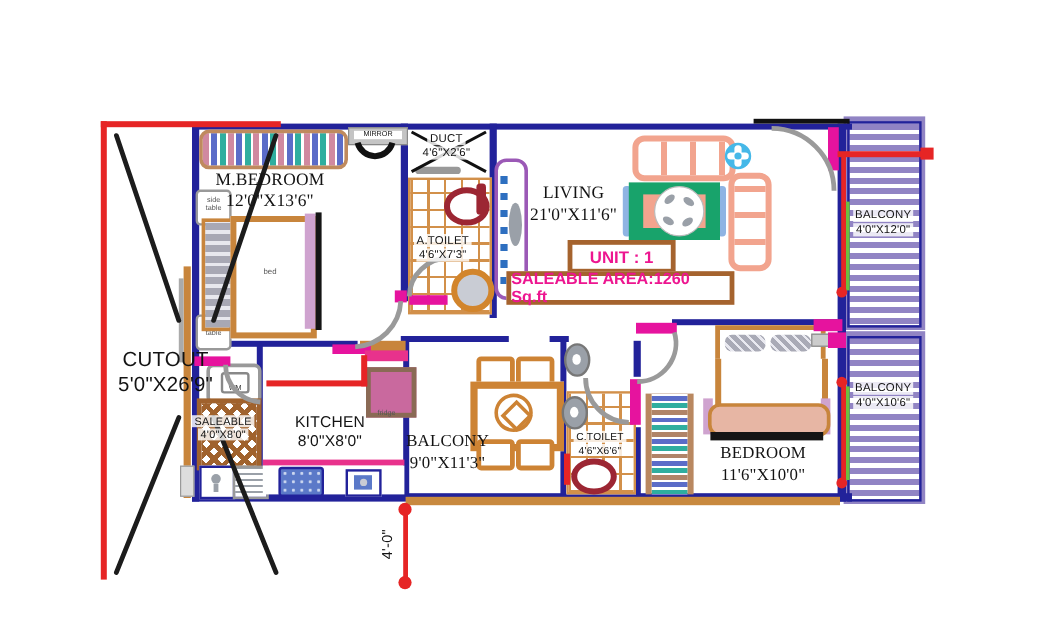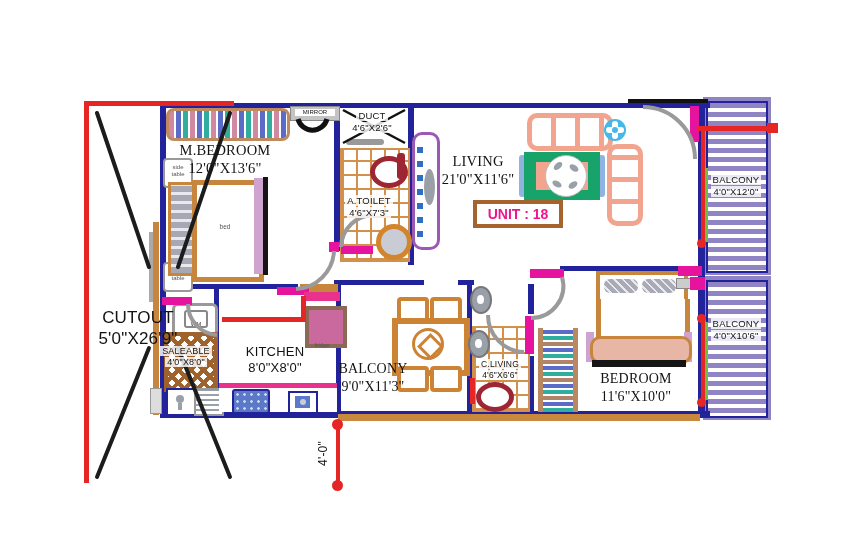--- a/index.html
+++ b/index.html
@@ -35,21 +35,21 @@
           align-items:center;justify-content:center;color:#ed1690;font-weight:bold}
   .vrot{transform:rotate(-90deg);transform-origin:center center}
 </style>
 </head>
 <body>
 
 <div id="plan">
 
   <div class="red" style="left:84px;top:101px;width:5px;height:382px"></div>
   <div class="red" style="left:84px;top:101px;width:150px;height:5px"></div>
-  <div class="lbl" style="left:74px;top:307px;width:128px;font-size:17px">
+  <div class="lbl" style="left:74px;top:289px;width:128px;font-size:17px">
     <div>CUTOUT</div>
     <div>5'0"X26'9"</div>
   </div>
 
   <div class="a" style="left:703px;top:97px;width:68px;height:178px;background:#9184c4;z-index:1"></div>
   <div class="a bstripe" style="left:706px;top:101px;width:58px;height:168px;z-index:2"></div>
   <div class="a" style="left:703px;top:276px;width:68px;height:144px;background:#9184c4;z-index:1"></div>
   <div class="a bstripe" style="left:706px;top:280px;width:58px;height:134px;z-index:2"></div>
   <div class="lbl chip" style="left:703px;top:174px;width:66px;font-size:9.5px">
     <span>BALCONY</span><br>
@@ -150,21 +150,24 @@
     <div class="a" style="left:7px;top:7px;width:10px;height:6px;background:#9aa0a8;border-radius:50%;transform:rotate(-40deg)"></div>
     <div class="a" style="left:23px;top:9px;width:10px;height:6px;background:#9aa0a8;border-radius:50%;transform:rotate(35deg)"></div>
     <div class="a" style="left:6px;top:25px;width:10px;height:6px;background:#9aa0a8;border-radius:50%;transform:rotate(30deg)"></div>
     <div class="a" style="left:22px;top:26px;width:10px;height:6px;background:#9aa0a8;border-radius:50%;transform:rotate(-35deg)"></div>
   </div>
   <div class="lbl serif" style="left:418px;top:152px;width:120px;font-size:14.5px">
     <div>LIVING</div>
     <div>21'0"X11'6"</div>
   </div>
   <div class="boxlbl" style="left:473px;top:200px;width:82px;height:20px;font-size:14px">
-    <span>UNIT : 18</span>
+    <span>UNIT : 1</span>
+  </div>
+  <div class="boxlbl" style="left:422px;top:226px;width:182px;height:20px;font-size:13.5px">
+    <span>SALEABLE AREA:1260 Sq.ft</span>
   </div>
   <div class="mg" style="left:690px;top:106px;width:9px;height:36px"></div>
 
   <div class="mg" style="left:162px;top:297px;width:30px;height:8px"></div>
   <div class="furn" style="left:172px;top:303px;width:40px;height:28px;background:#fff;border:3px solid #999;border-radius:6px">
     <div class="a" style="left:9px;top:4px;width:20px;height:14px;border:2px solid #888;border-radius:3px;text-align:center">
       <span style="font-size:6px;color:#333;line-height:14px">WM</span>
     </div>
   </div>
   <div class="furn hatch" style="left:164px;top:332px;width:46px;height:52px"></div>
@@ -209,21 +212,21 @@
   <div class="chair" style="left:430px;top:366px;width:24px;height:18px"></div>
 
   <div class="furn tiles" style="left:472px;top:326px;width:54px;height:82px"></div>
   <div class="furn" style="left:470px;top:286px;width:18px;height:24px;background:#9aa0a8;border:2px solid #777;border-radius:50%">
     <div class="a" style="left:5px;top:7px;width:7px;height:9px;background:#fff;border-radius:50%"></div>
   </div>
   <div class="furn" style="left:468px;top:330px;width:18px;height:24px;background:#9aa0a8;border:2px solid #777;border-radius:50%;z-index:4">
     <div class="a" style="left:5px;top:7px;width:7px;height:9px;background:#fff;border-radius:50%"></div>
   </div>
   <div class="lbl chip" style="left:470px;top:359px;width:60px;font-size:8.5px">
-    <span>C.LIVING</span><br>
+    <span>C.TOILET</span><br>
     <span>4'6"X6'6"</span>
   </div>
   <div class="furn" style="left:476px;top:382px;width:28px;height:20px;border:5px solid #9c2633;border-radius:50%;background:#fff;z-index:4"></div>
   <div class="red" style="left:470px;top:378px;width:5px;height:26px"></div>
   <div class="mg" style="left:525px;top:316px;width:9px;height:38px"></div>
 
   <div class="mg" style="left:530px;top:269px;width:34px;height:9px"></div>
   <div class="furn wh" style="left:538px;top:328px;width:30px;height:84px"></div>
   <div class="furn" style="left:596px;top:271px;width:84px;height:28px;border:4px solid #c8853c;background:#fff">
     <div class="a" style="left:4px;top:4px;width:34px;height:14px;background:repeating-linear-gradient(45deg,#a9aab6 0 4px,#e9e9f0 4px 6px);border-radius:6px"></div>

